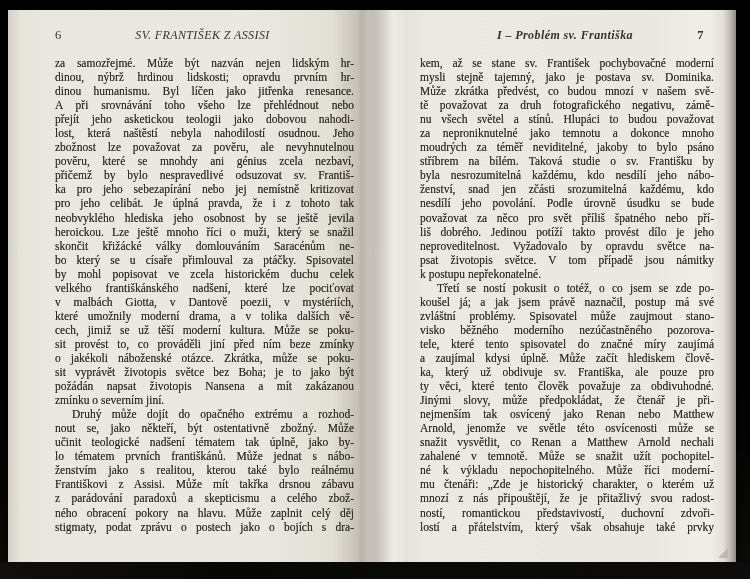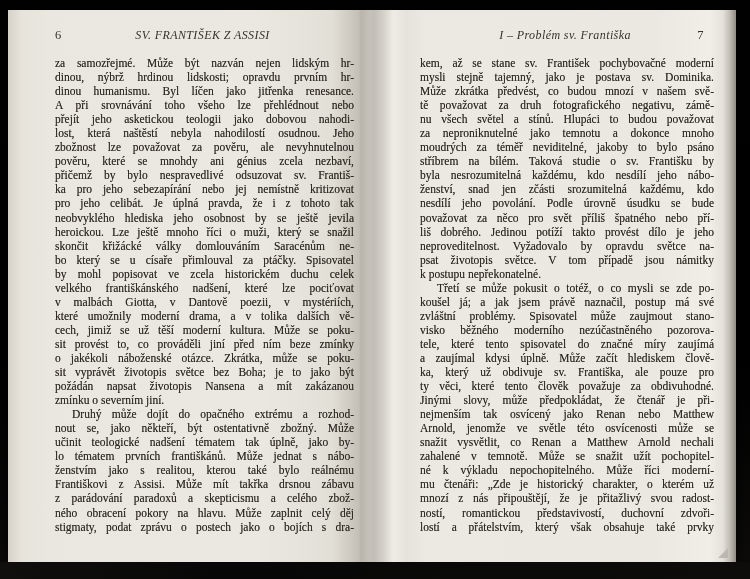--- a/index.html
+++ b/index.html
@@ -75,21 +75,21 @@
   }
   .header .title {
     position: absolute;
     top: 0;
     left: 0;
     right: 4px;
     text-align: center;
     white-space: nowrap;
   }
   .header-left  { left: 47px;  width: 299px; }
-  .header-right { left: 58px;  width: 294px; }
+  .header-right { left: 58px;  width: 294px; font-weight: bold; }
   .header-left .num  { left: 0; }
   .header-right .num { right: 10px; }
   .textblock {
     position: absolute;
     top: 46px;
     font-size: 11.5px;
     line-height: 14.05px;
     color: #2b2820;
     text-shadow: 0 0 0.5px rgba(43,40,32,0.55);
   }
@@ -184,21 +184,21 @@
           <div class="line">moudrých za téměř neviditelné, jakoby to bylo psáno</div>
           <div class="line">stříbrem na bílém. Taková studie o sv. Františku by</div>
           <div class="line">byla nesrozumitelná každému, kdo nesdílí jeho nábo-</div>
           <div class="line">ženství, snad jen zčásti srozumitelná každému, kdo</div>
           <div class="line">nesdílí jeho povolání. Podle úrovně úsudku se bude</div>
           <div class="line">považovat za něco pro svět příliš špatného nebo pří-</div>
           <div class="line">liš dobrého. Jedinou potíží takto provést dílo je jeho</div>
           <div class="line">neproveditelnost. Vyžadovalo by opravdu světce na-</div>
           <div class="line">psat životopis světce. V tom případě jsou námitky</div>
           <div class="line lastline">k postupu nepřekonatelné.</div>
-          <div class="line indent">Třetí se může pokusit o totéž, o co mysli se zde po-</div>
+          <div class="line indent">Třetí se ností pokusit o totéž, o co jsem se zde po-</div>
           <div class="line">koušel já; a jak jsem právě naznačil, postup má své</div>
           <div class="line">zvláštní problémy. Spisovatel může zaujmout stano-</div>
           <div class="line">visko běžného moderního nezúčastněného pozorova-</div>
           <div class="line">tele, které tento spisovatel do značné míry zaujímá</div>
           <div class="line">a zaujímal kdysi úplně. Může začít hlediskem člově-</div>
           <div class="line">ka, který už obdivuje sv. Františka, ale pouze pro</div>
           <div class="line">ty věci, které tento člověk považuje za obdivuhodné.</div>
           <div class="line">Jinými slovy, může předpokládat, že čtenář je při-</div>
           <div class="line">nejmenším tak osvícený jako Renan nebo Matthew</div>
           <div class="line">Arnold, jenomže ve světle této osvícenosti může se</div>

